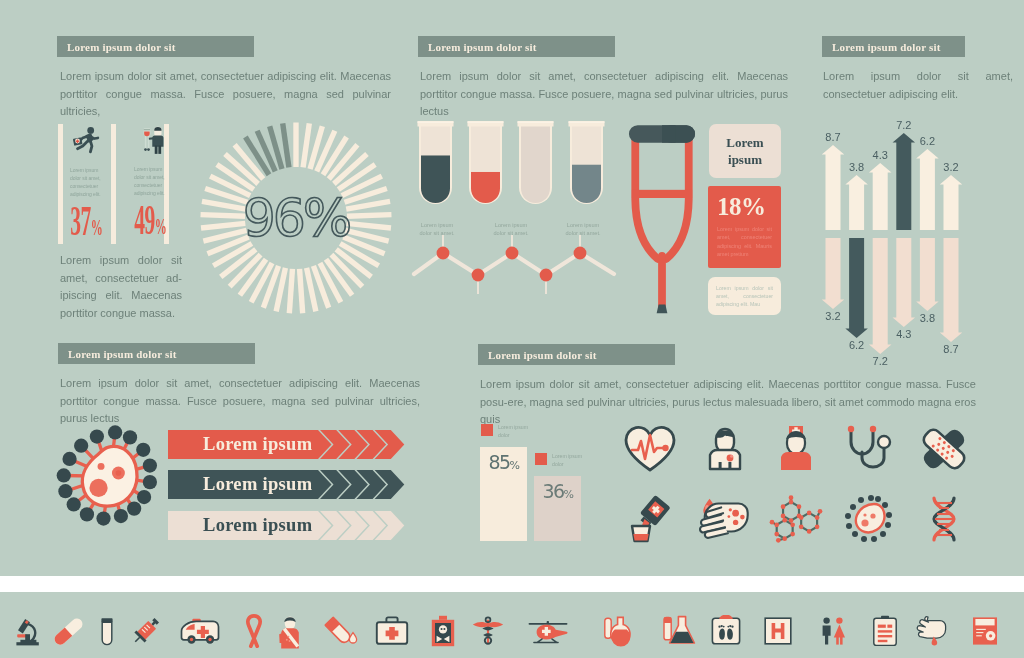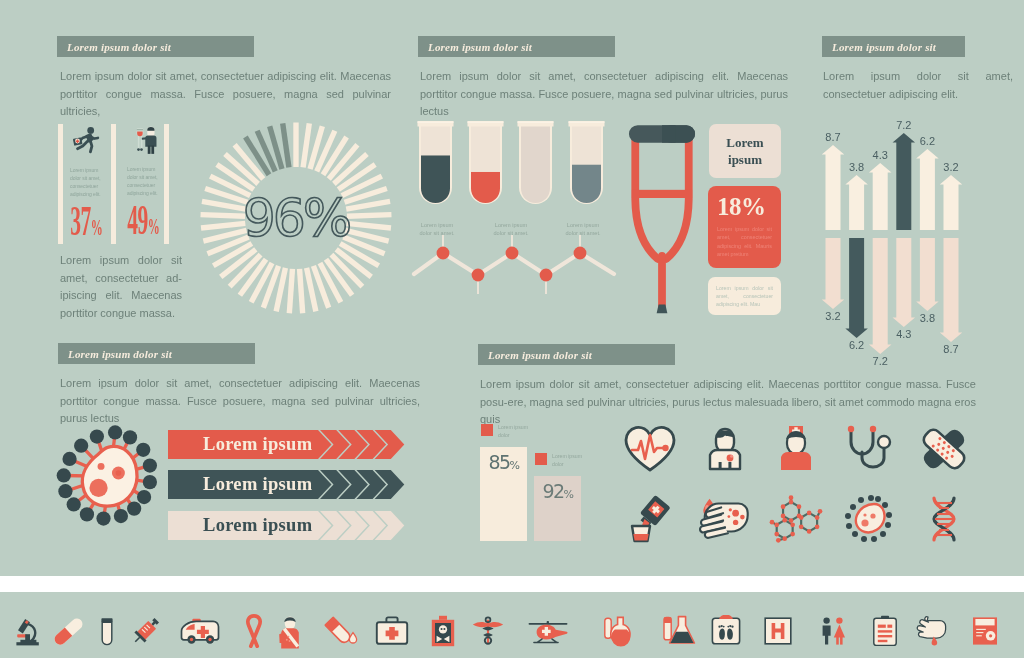--- a/index.html
+++ b/index.html
@@ -4,21 +4,21 @@
 <style>
   html,body{margin:0;padding:0;}
   body{width:1024px;height:658px;overflow:hidden;background:#bcceC4;
        font-family:"Liberation Sans",sans-serif;-webkit-font-smoothing:antialiased;}
   #page{position:relative;width:1024px;height:658px;background:#bcceC4;overflow:hidden;}
   .abs{position:absolute;}
 
   
   .secbar{position:absolute;background:#7e9189;display:flex;align-items:center;}
   .secbar span{color:#f6ecdd;font-family:"Liberation Serif",serif;font-weight:bold;
-     font-size:11px;letter-spacing:.2px;padding-left:10px;font-style:italic;}
+     font-size:11px;letter-spacing:.2px;padding-left:10px;}
   .body-text{position:absolute;color:#6d8179;font-size:11px;line-height:17.5px;
      text-align:justify;font-family:"Liberation Sans",sans-serif;}
   .body-text.nj{text-align:left;}
 
   
   .vline{position:absolute;width:5px;background:#f6ecdd;}
   .ministat{position:absolute;width:40px;text-align:left;}
   .ministat .mtxt{color:#8fa59b;font-size:5.0px;line-height:8.0px;margin-top:10px;letter-spacing:-0.05px;}
   .pct{font-family:"Liberation Serif",serif;font-weight:bold;color:#e35b4b;
        font-size:43px;line-height:34px;letter-spacing:-1px;white-space:nowrap;
@@ -66,21 +66,21 @@
       <g>
         <rect x="2.5" y="11.6" width="8.4" height="6.9" rx="0.9" fill="#3a4f53" transform="rotate(-12 6.7 15.1)"></rect>
         <circle cx="6.5" cy="14.5" r="2.4" fill="#f0e5d7"></circle>
         <path d="M5.85 13.1h1.3v1.0h1.0v1.3h-1.0v1.0h-1.3v-1.0h-1.0v-1.3h1.0z" fill="#e35b4b"></path>
       </g>
     </svg>
     <div class="mtxt">Lorem ipsum dolor sit amet, consectetuer adipiscing elit.</div>
     <div class="pct" style="margin-top:6px;margin-left:-13px;"><span>37</span><span class="sm">%</span></div>
   </div>
 
-  <div class="ministat" style="left:127px;top:124px;">
+  <div class="ministat" style="left:134px;top:124px;">
     <svg width="28" height="31" viewBox="0 0 31 32" style="display:block;margin:0 auto;position:relative;left:0px;top:1px;">
       <g>
         <rect x="5.4" y="8.8" width="1.6" height="16.5" fill="#cedcd3"></rect>
         <rect x="8.8" y="8.8" width="1.6" height="16.5" fill="#cedcd3"></rect>
         <circle cx="6.1" cy="26.1" r="1.5" fill="#3a4f53"></circle>
         <circle cx="9.4" cy="26.1" r="1.5" fill="#3a4f53"></circle>
         <rect x="4.1" y="2.6" width="7.3" height="7.4" rx="0.8" fill="#d6e1d8"></rect>
         <path d="M4.6 6.1h6.1v2.5a3.05 2.6 0 0 1-6.1 0z" fill="#e35b4b"></path>
         <path d="M4.1 3.3h7.1v1.5h-7.1z" fill="#9fb3a8"></path>
       </g>
@@ -229,21 +229,21 @@
     <rect x="2" y="3.5" width="68" height="18" rx="9" fill="#46585b"></rect>
     <rect x="36" y="3.5" width="34" height="18" rx="9" fill="#3c5053"></rect>
     <rect x="36" y="3.5" width="14" height="18" fill="#3c5053"></rect>
     <path d="M32.5 188 h7 l2 9 h-11 z" fill="#3f5457"></path>
   </svg>
 
   <div class="abs" style="left:709px;top:124px;width:72px;height:54px;background:#ecdfd4;border-radius:7px;display:flex;align-items:center;justify-content:center;">
     <span style="font-family:'Liberation Serif',serif;font-weight:bold;font-size:13px;color:#3a4f53;line-height:17px;text-align:center;">Lorem ipsum</span>
   </div>
 
-  <div class="abs" style="left:708px;top:186px;width:73px;height:82px;background:#e35b4b;border-radius:8px;">
+  <div class="abs" style="left:708px;top:186px;width:73px;height:82px;background:#e35b4b;border-radius:2px;">
     <div style="font-family:'Liberation Serif',serif;font-weight:bold;font-size:25px;color:#f7ecdc;padding:7px 0 0 9px;letter-spacing:-0.5px;">18%</div>
     <div style="font-size:5.4px;line-height:8.4px;color:#ef8478;padding:4px 9px 0 9px;text-align:justify;">Lorem ipsum dolor sit amet, consectetuer adipiscing elit. Mauris amet pretium</div>
   </div>
 
   <div class="abs" style="left:708px;top:277px;width:73px;height:38px;background:#f7ecdc;border-radius:7px;">
     <div style="font-size:5.2px;line-height:8.2px;color:#b7c4b9;padding:7px 8px 0 8px;text-align:justify;">Lorem ipsum dolor sit amet, consectetuer adipiscing elit. Mau</div>
   </div>
 
   <div class="secbar" style="left:822px;top:36px;width:143px;height:21px;">
     <span>Lorem ipsum dolor sit</span>
@@ -354,21 +354,21 @@
   </div>
   <div class="body-text" style="left:480px;top:376px;width:496px;">Lorem ipsum dolor sit amet, consectetuer adipiscing elit. Maecenas porttitor congue massa. Fusce posu-ere, magna sed pulvinar ultricies, purus lectus malesuada libero, sit amet commodo magna eros quis</div>
 
   <div class="abs" style="left:480px;top:447px;width:47px;height:94px;background:#f7ecdc;">
     <div style="text-align:center;padding-top:4px;font-size:19px;color:#5e7271;font-family:'DejaVu Sans',sans-serif;letter-spacing:-1.5px;"><span>85</span><span style="font-size:11px;">%</span></div>
   </div>
   <div class="legsq" style="left:481px;top:424px;"></div>
   <div class="legtxt" style="left:498px;top:424px;width:32px;">Lorem ipsum dolor</div>
 
   <div class="abs" style="left:534px;top:476px;width:47px;height:65px;background:#ded2c9;">
-    <div style="text-align:center;padding-top:4px;font-size:19px;color:#6b7b77;font-family:'DejaVu Sans',sans-serif;letter-spacing:-1.5px;"><span>92</span><span style="font-size:11px;">%</span></div>
+    <div style="text-align:center;padding-top:4px;font-size:19px;color:#6b7b77;font-family:'DejaVu Sans',sans-serif;letter-spacing:-1.5px;"><span>36</span><span style="font-size:11px;">%</span></div>
   </div>
   <div class="legsq" style="left:535px;top:453px;"></div>
   <div class="legtxt" style="left:552px;top:453px;width:32px;">Lorem ipsum dolor</div>
 
   <div class="abs" id="iconGrid" style="left:622px;top:424px;width:380px;height:125px;">
       <div style="position:absolute;left:0px;top:0px;width:56px;height:50px;display:flex;align-items:center;justify-content:center;">
         <svg viewBox="0 0 52 48" width="52" height="48">
           <path d="M26 45 C7 32 2 22 2 15 A12.5 12.5 0 0 1 26 10 A12.5 12.5 0 0 1 50 15 C50 22 45 32 26 45 Z" fill="#f8eedf" stroke="#36494d" stroke-width="2.8" stroke-linejoin="round"></path>
           <path d="M8 25 h6 l3 -9 l4 18 l5 -24 l4 17 l3 -4 h7" fill="none" stroke="#e8604e" stroke-width="2.6" stroke-linejoin="round" stroke-linecap="round"></path>
           <circle cx="41.5" cy="23" r="3.2" fill="#e8604e"></circle>

